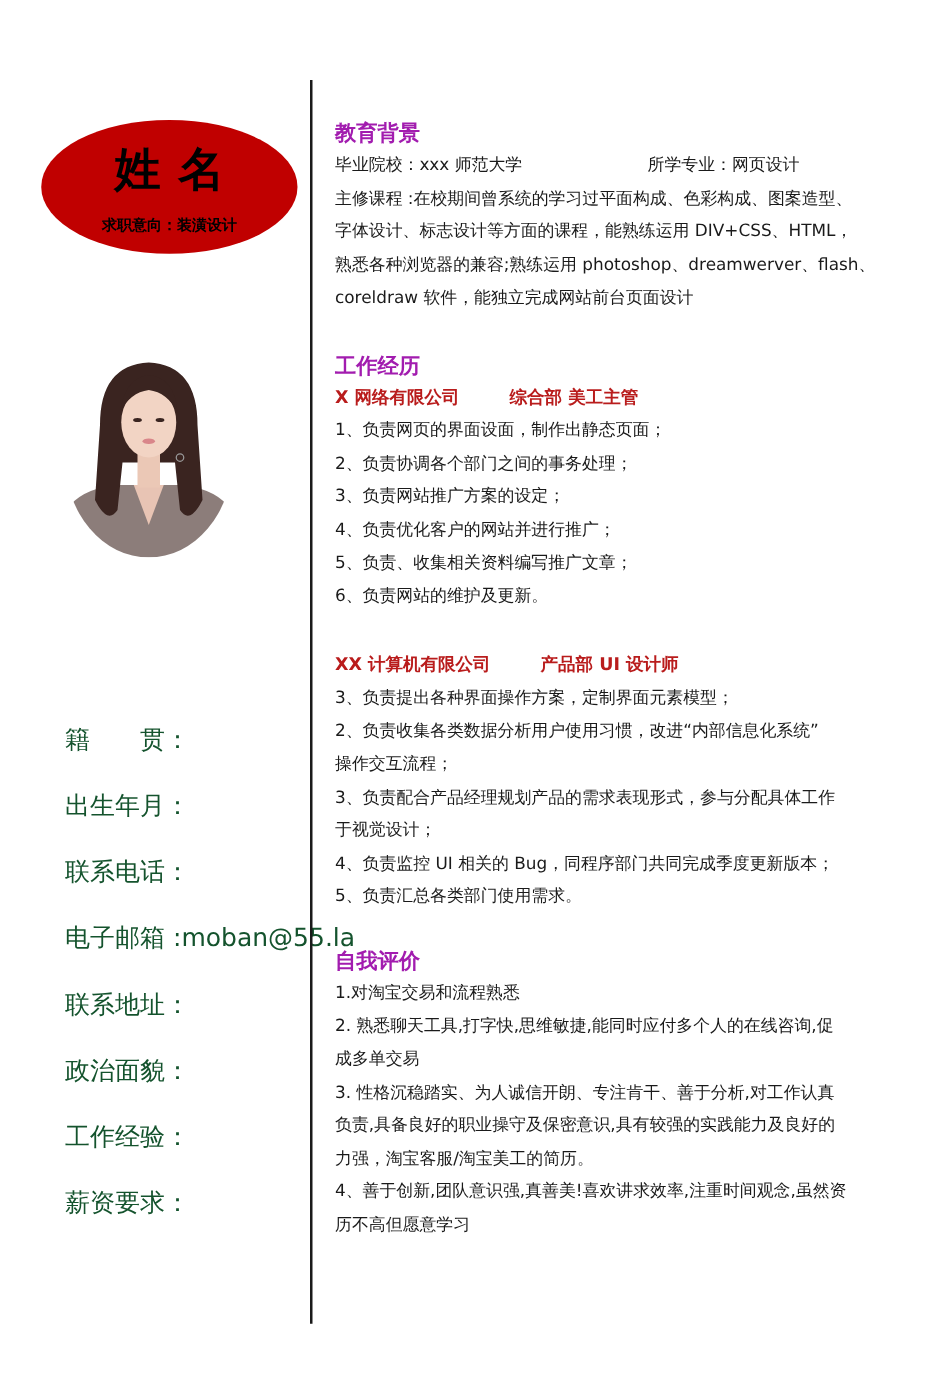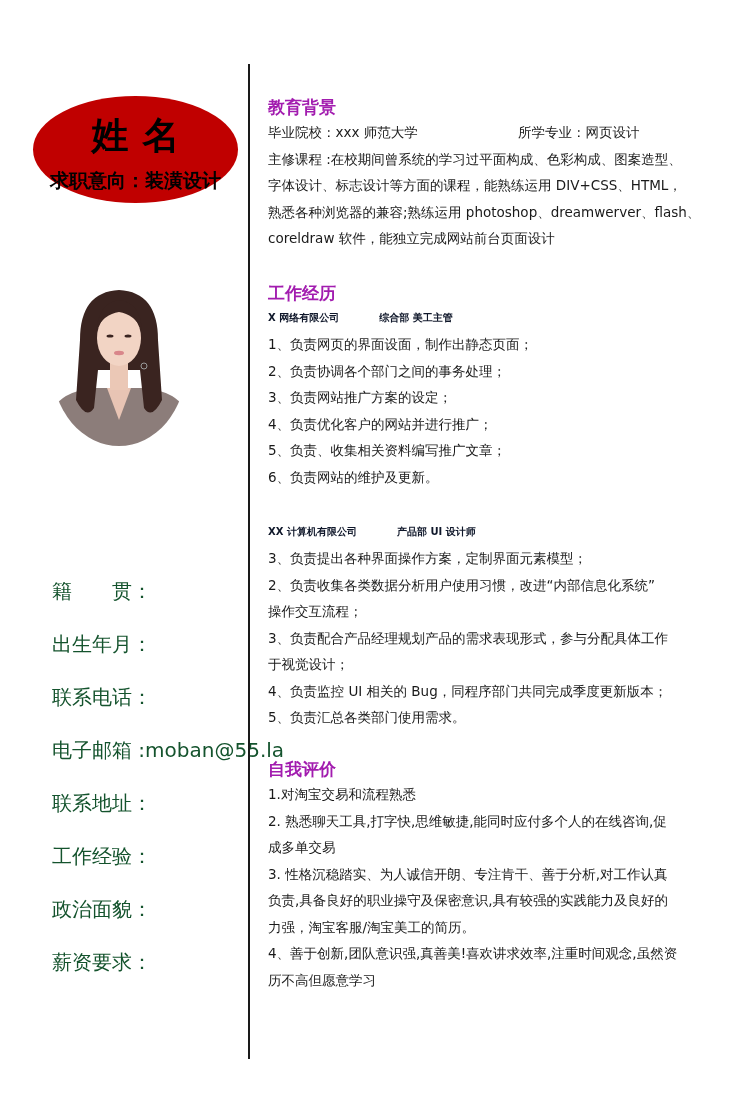--- a/index.html
+++ b/index.html
@@ -11,42 +11,42 @@
       position: absolute; left: 33px; top: 84px; width: 205px; height: 107px;
       background: #C00000; border-radius: 50%;
     }
     .name-title {
       position: absolute; left: 0; width: 100%; top: 18px; text-align: center;
       font-size: 37px; font-weight: bold; color: #000; letter-spacing: 14px; text-indent: 14px;
       line-height: 44px;
     }
     .job-intent {
       position: absolute; left: 0; width: 100%; top: 74px; text-align: center;
-      font-size: 19px; font-weight: bold; color: #000; line-height: 20px;
+      font-size: 12px; font-weight: bold; color: #000; line-height: 20px;
     }
 
     .photo {
       position: absolute; left: 52px; top: 268px; width: 134px; height: 166px;
       border-radius: 50% 50% 50% 50% / 52% 52% 48% 48%;
       overflow: hidden;
       background: #ffffff;
     }
     .photo svg { width: 100%; height: 100%; display: block; }
 
     .info-list { position: absolute; left: 52px; top: 570px; }
     .info-item { height: 53px; font-size: 20px; line-height: 18px; color: #14532d; white-space: nowrap; }
 
     .divider { position: absolute; left: 248px; top: 64px; width: 2px; height: 995px; background: #1a1a1a; }
 
     .right-col { position: absolute; left: 268px; top: 95px; width: 430px; }
     .section-title { font-size: 17px; font-weight: bold; color: #a21caf; line-height: 24px; }
     .line { font-size: 13.5px; line-height: 26.5px; color: #1a1a1a; white-space: nowrap; }
     .edu-row { display: flex; }
     .edu-row .school { width: 250px; }
-    .company { font-size: 10px; font-weight: bold; color: #0f172a; line-height: 26px; white-space: nowrap; }
+    .company { font-size: 14px; font-weight: bold; color: #b91c1c; line-height: 26px; white-space: nowrap; }
     .company .dept { margin-left: 40px; }
     .sec-edu { position: absolute; top: 0; }
     .sec-work { position: absolute; top: 186px; }
     .sec-work2 { position: absolute; top: 424px; }
     .sec-self { position: absolute; top: 662px; }
   </style>
 </head>
 <body>
 
 <div class="left-col">
@@ -89,24 +89,24 @@
     <div class="info-item">
       <span>联系电话：</span><span></span>
     </div>
     <div class="info-item">
       <span>电子邮箱 :</span><span>moban@55.la</span>
     </div>
     <div class="info-item">
       <span>联系地址：</span><span></span>
     </div>
     <div class="info-item">
-      <span>工作经验：</span><span></span>
+      <span>政治面貌：</span><span></span>
     </div>
     <div class="info-item">
-      <span>政治面貌：</span><span></span>
+      <span>工作经验：</span><span></span>
     </div>
     <div class="info-item">
       <span>薪资要求：</span><span></span>
     </div>
   </div>
 </div>
 
 <div class="divider"></div>
 
 <div class="right-col">

